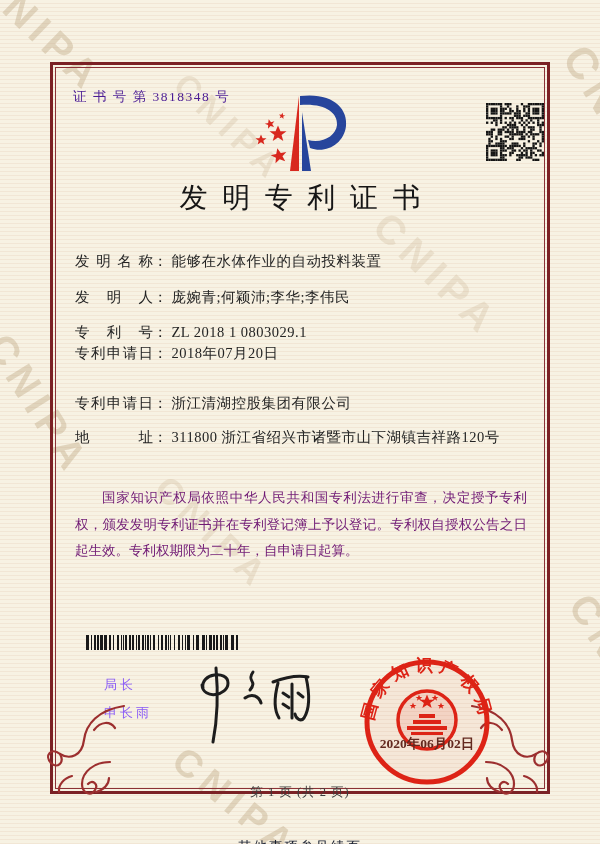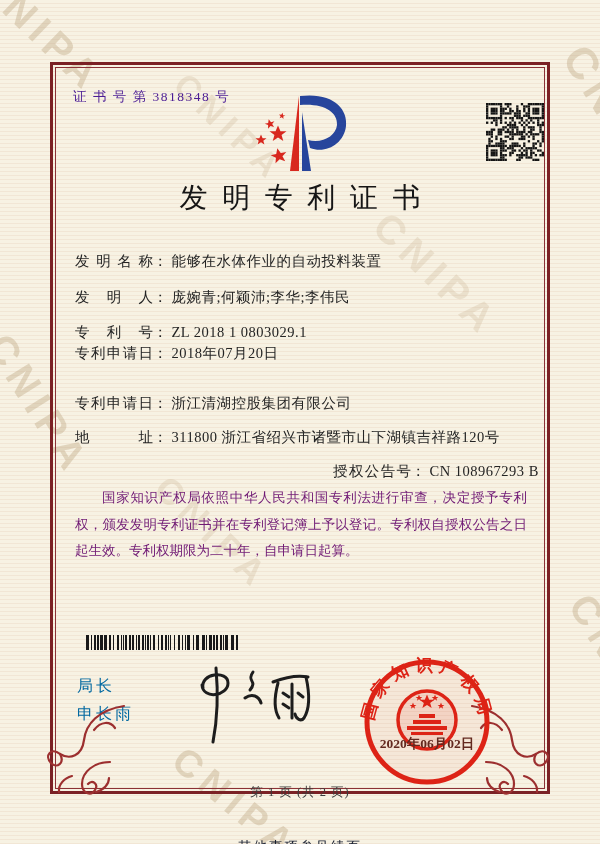--- a/index.html
+++ b/index.html
@@ -32,21 +32,21 @@
     color:#161616;letter-spacing:0.52em;text-indent:0.52em;z-index:3;
   }
   .row{left:75px;width:460px;font-size:14.5px;color:#242424;z-index:3;white-space:nowrap;}
   .flabel{display:inline-block;width:78px;text-align:justify;text-align-last:justify;vertical-align:top;}
   .fcolon{display:inline-block;margin-right:4px;}
   .fvalue{letter-spacing:0.5px;}
   .row2col .col2{position:absolute;left:258px;top:0;}
   .paras{left:75px;top:485px;width:452px;font-size:13.5px;line-height:26.5px;
          color:#701a75;text-align:justify;z-index:3;}
   .paras p{margin:0;text-indent:2em;}
-  .signer{left:77px;font-size:16px;color:#0369a1;letter-spacing:3px;z-index:3;}
+  .signer{left:104px;font-size:13px;color:#8b5cf6;letter-spacing:3px;z-index:3;}
   .pageind{left:0;right:0;top:772px;text-align:center;font-size:12.5px;color:#3a3a3a;z-index:3;letter-spacing:1px;margin-top:12px;}
   .footnote{left:0;right:0;top:802px;text-align:center;font-size:13.5px;color:#0f172a;z-index:3;letter-spacing:2px;margin-top:36px;}
   .seal{left:359px;top:652px;z-index:6;}
   .ornament{z-index:4;}
   .logo{left:248px;top:82px;z-index:3;}
   .qr{left:486px;top:103px;z-index:3;}
   .barcode{left:86px;top:635px;z-index:3;}
   .sig{left:176px;top:658px;z-index:3;}
 </style>
 </head>
@@ -424,23 +424,20 @@
 <div class="abs row" style="top:344px;">
   <span class="flabel">专利申请日</span><span class="fcolon">：</span><span class="fvalue">2018年07月20日</span>
 </div>
 <div class="abs row" style="top:394px;">
   <span class="flabel">专利申请日</span><span class="fcolon">：</span><span class="fvalue">浙江清湖控股集团有限公司</span>
 </div>
 <div class="abs row" style="top:428px;">
   <span class="flabel">地址</span><span class="fcolon">：</span><span class="fvalue">311800 浙江省绍兴市诸暨市山下湖镇吉祥路120号</span>
 </div>
 <div class="abs row row2col" style="top:462px;">
-  <span class="col2">
-    <span class="flabel">授权公告号</span><span class="fcolon">：</span><span class="fvalue">CN 108967293 B</span>
-  </span>
 </div>
 
 <div class="abs paras">
   <p>国家知识产权局依照中华人民共和国专利法进行审查，决定授予专利权，颁发发明专利证书并在专利登记簿上予以登记。专利权自授权公告之日起生效。专利权期限为二十年，自申请日起算。</p>
 </div>
 
 <svg class="abs barcode" width="152" height="15" viewBox="0 0 152 15" id="bcsvg">
     <rect x="0" y="0" width="3" height="15" fill="#191919"></rect>
     <rect x="5" y="0" width="1" height="15" fill="#191919"></rect>
     <rect x="8" y="0" width="2" height="15" fill="#191919"></rect>

